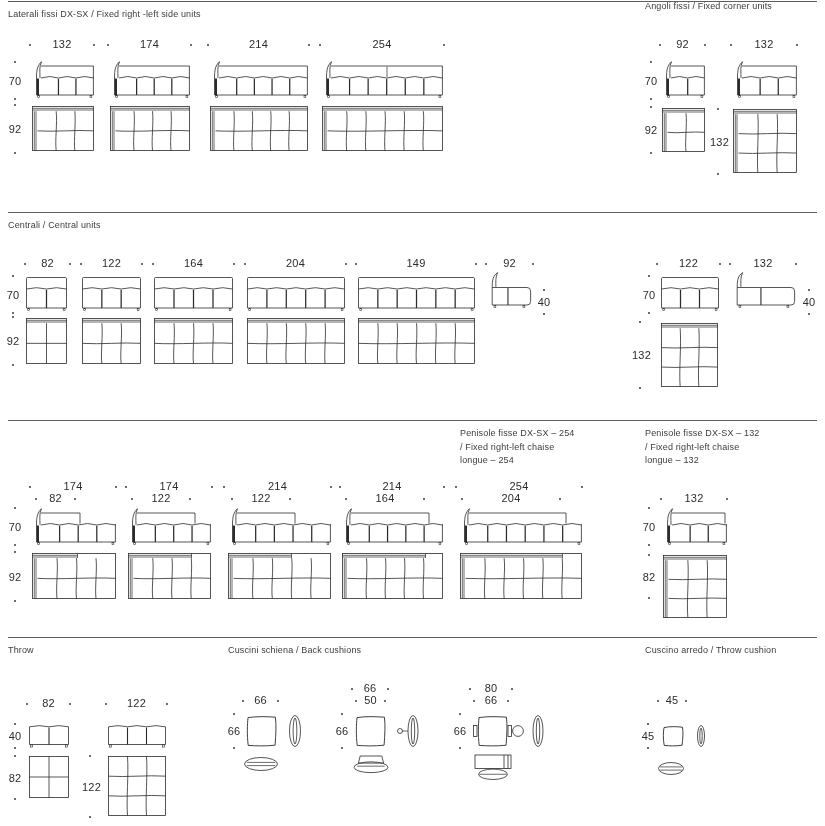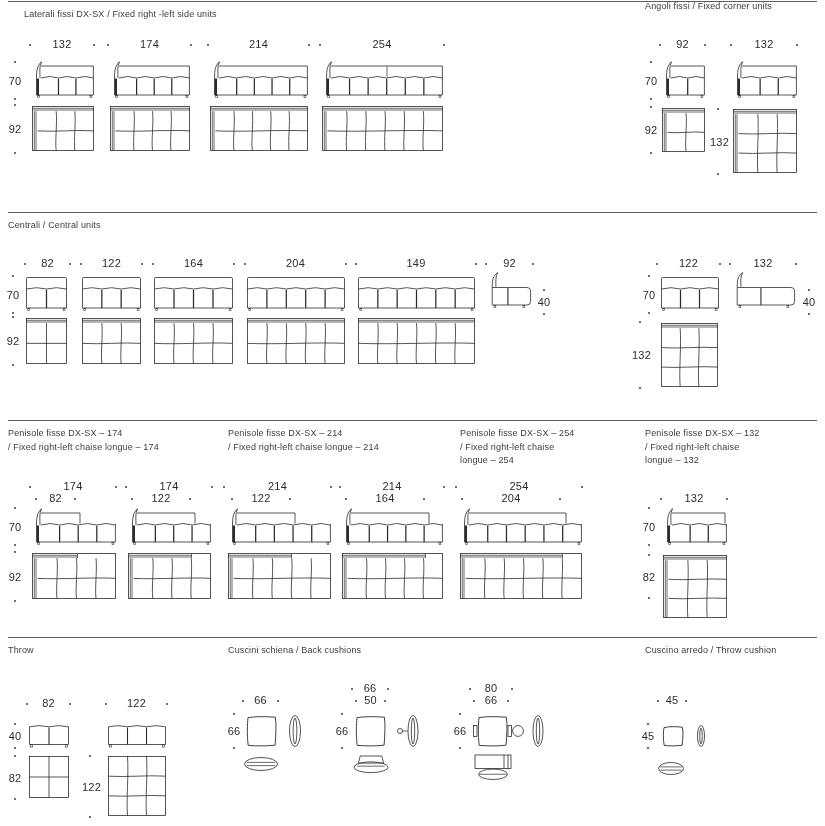--- a/index.html
+++ b/index.html
@@ -17,27 +17,23 @@
   .dim-label{position:absolute;font-size:11px;color:#2c2c2c;letter-spacing:0.2px;}
   .dim-dot{position:absolute;width:2px;height:2px;background:#3c3c3c;border-radius:1px;}
   .hdim .dim-label{left:0;width:100%;text-align:center;top:-2px;}
   .vdim .dim-label{top:50%;transform:translateY(-50%);width:100%;text-align:center;}
   svg.draw{position:absolute;overflow:visible;}
 </style>
 </head>
 <body>
 
 <div id="canvas">
-  <div class="title" style="left:24px;top:8px">Laterali fissi DX-SX / Fixed right -left side units</div>
+  <div class="title" style="left:8px;top:8px">Laterali fissi DX-SX / Fixed right -left side units</div>
   <div class="title" style="left:645px;top:0">Angoli fissi / Fixed corner units</div>
   <div class="title" style="left:8px;top:219px">Centrali / Central units</div>
-  <div class="title" style="left:8px;top:427px">Penisole fisse DX-SX – 174
-/ Fixed right-left chaise longue – 174</div>
-  <div class="title" style="left:228px;top:427px">Penisole fisse DX-SX – 214
-/ Fixed right-left chaise longue – 214</div>
   <div class="title" style="left:460px;top:427px">Penisole fisse DX-SX – 254
 / Fixed right-left chaise
 longue – 254</div>
   <div class="title" style="left:645px;top:427px">Penisole fisse DX-SX – 132
 / Fixed right-left chaise
 longue – 132</div>
   <div class="title" style="left:8px;top:644px">Throw</div>
   <div class="title" style="left:228px;top:644px">Cuscini schiena / Back cushions</div>
   <div class="title" style="left:645px;top:644px">Cuscino arredo / Throw cushion</div>
 <div class="divider" style="top: 1px;"></div>

